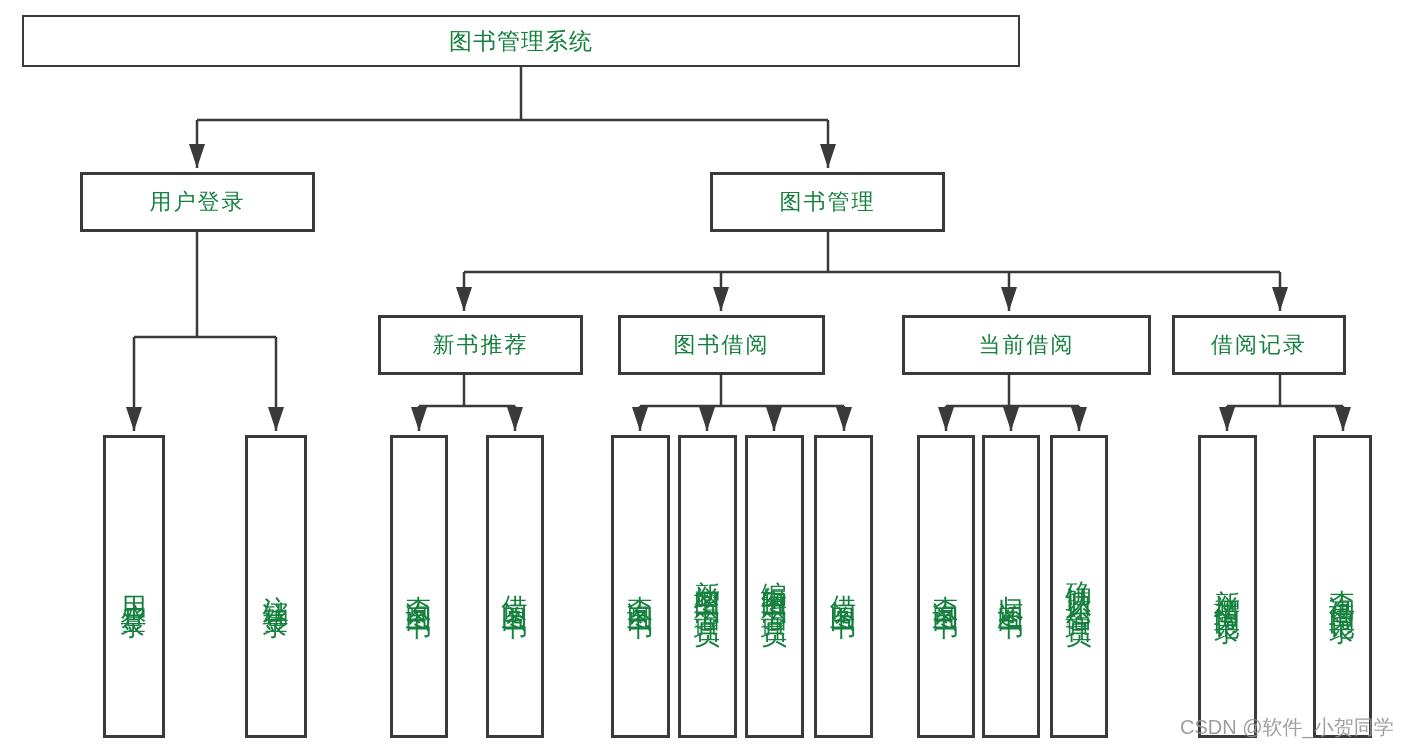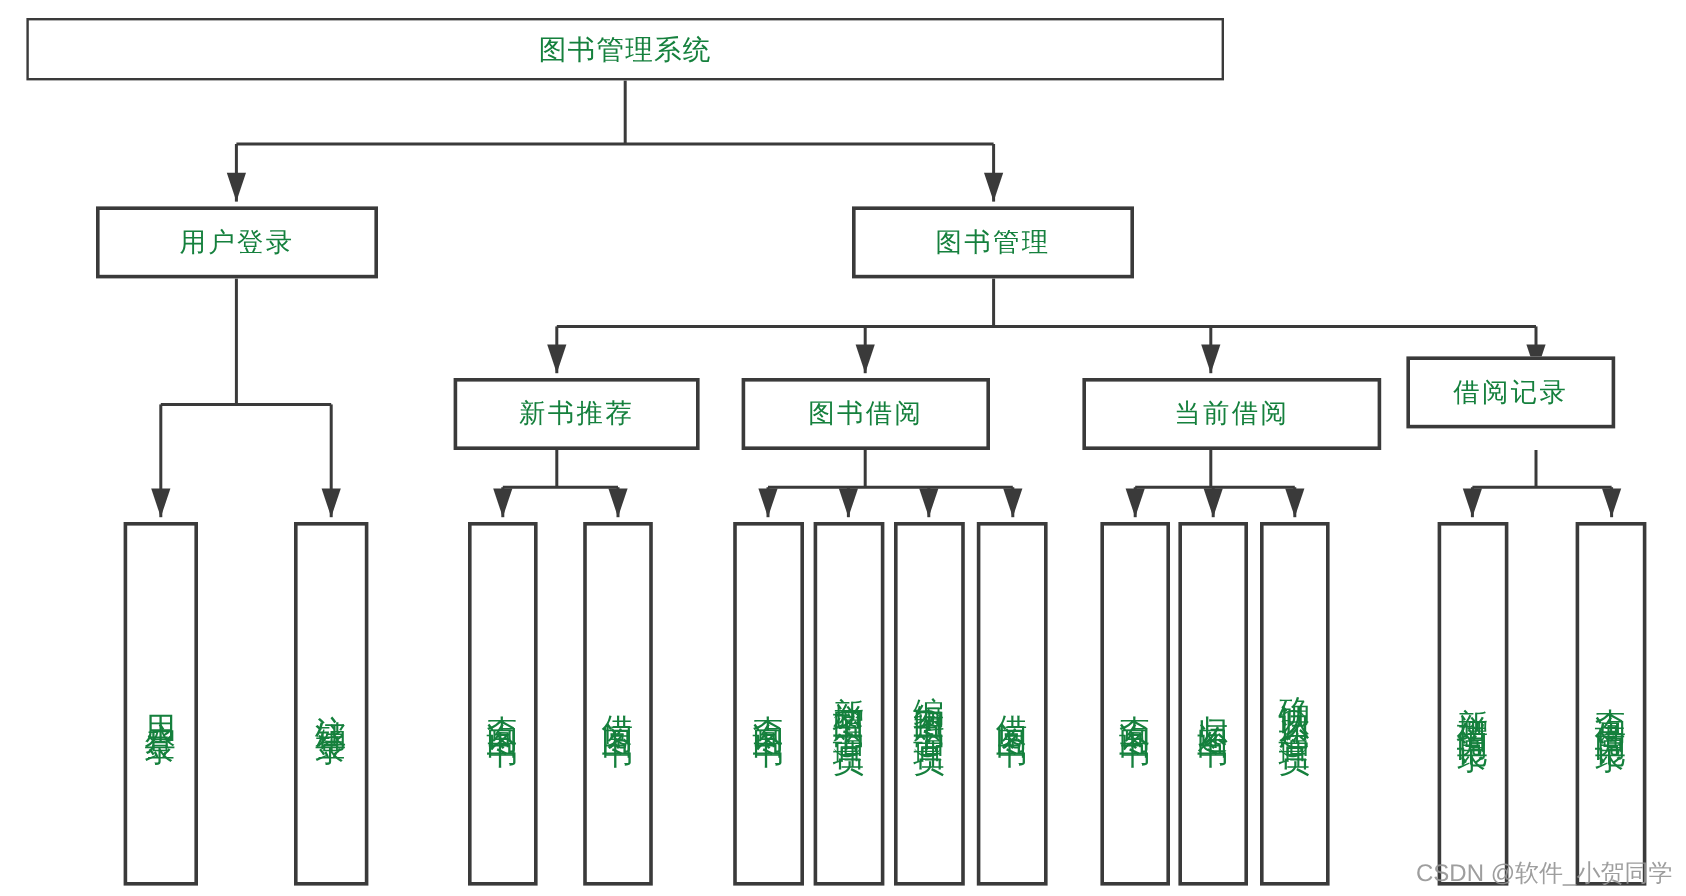--- a/index.html
+++ b/index.html
@@ -128,21 +128,21 @@
 
   <div class="node branch" style="left:362px; top:315px; width:205px; height:60px;margin-left:16px;">
     <span>新书推荐</span>
   </div>
   <div class="node branch" style="left:618px; top:315px; width:207px; height:60px;">
     <span>图书借阅</span>
   </div>
   <div class="node branch" style="left:902px; top:315px; width:249px; height:60px;">
     <span>当前借阅</span>
   </div>
-  <div class="node branch" style="left:1172px; top:297px; width:174px; height:60px;">
+  <div class="node branch" style="left:1172px; top:315px; width:174px; height:60px;">
     <span>借阅记录</span>
   </div>
 
   <div class="node leaf" style="left:103px; top:435px; width:62px; height:303px;">
     <span>用户登录</span>
   </div>
   <div class="node leaf" style="left:245px; top:435px; width:62px; height:303px;">
     <span>注销登录</span>
   </div>
 

